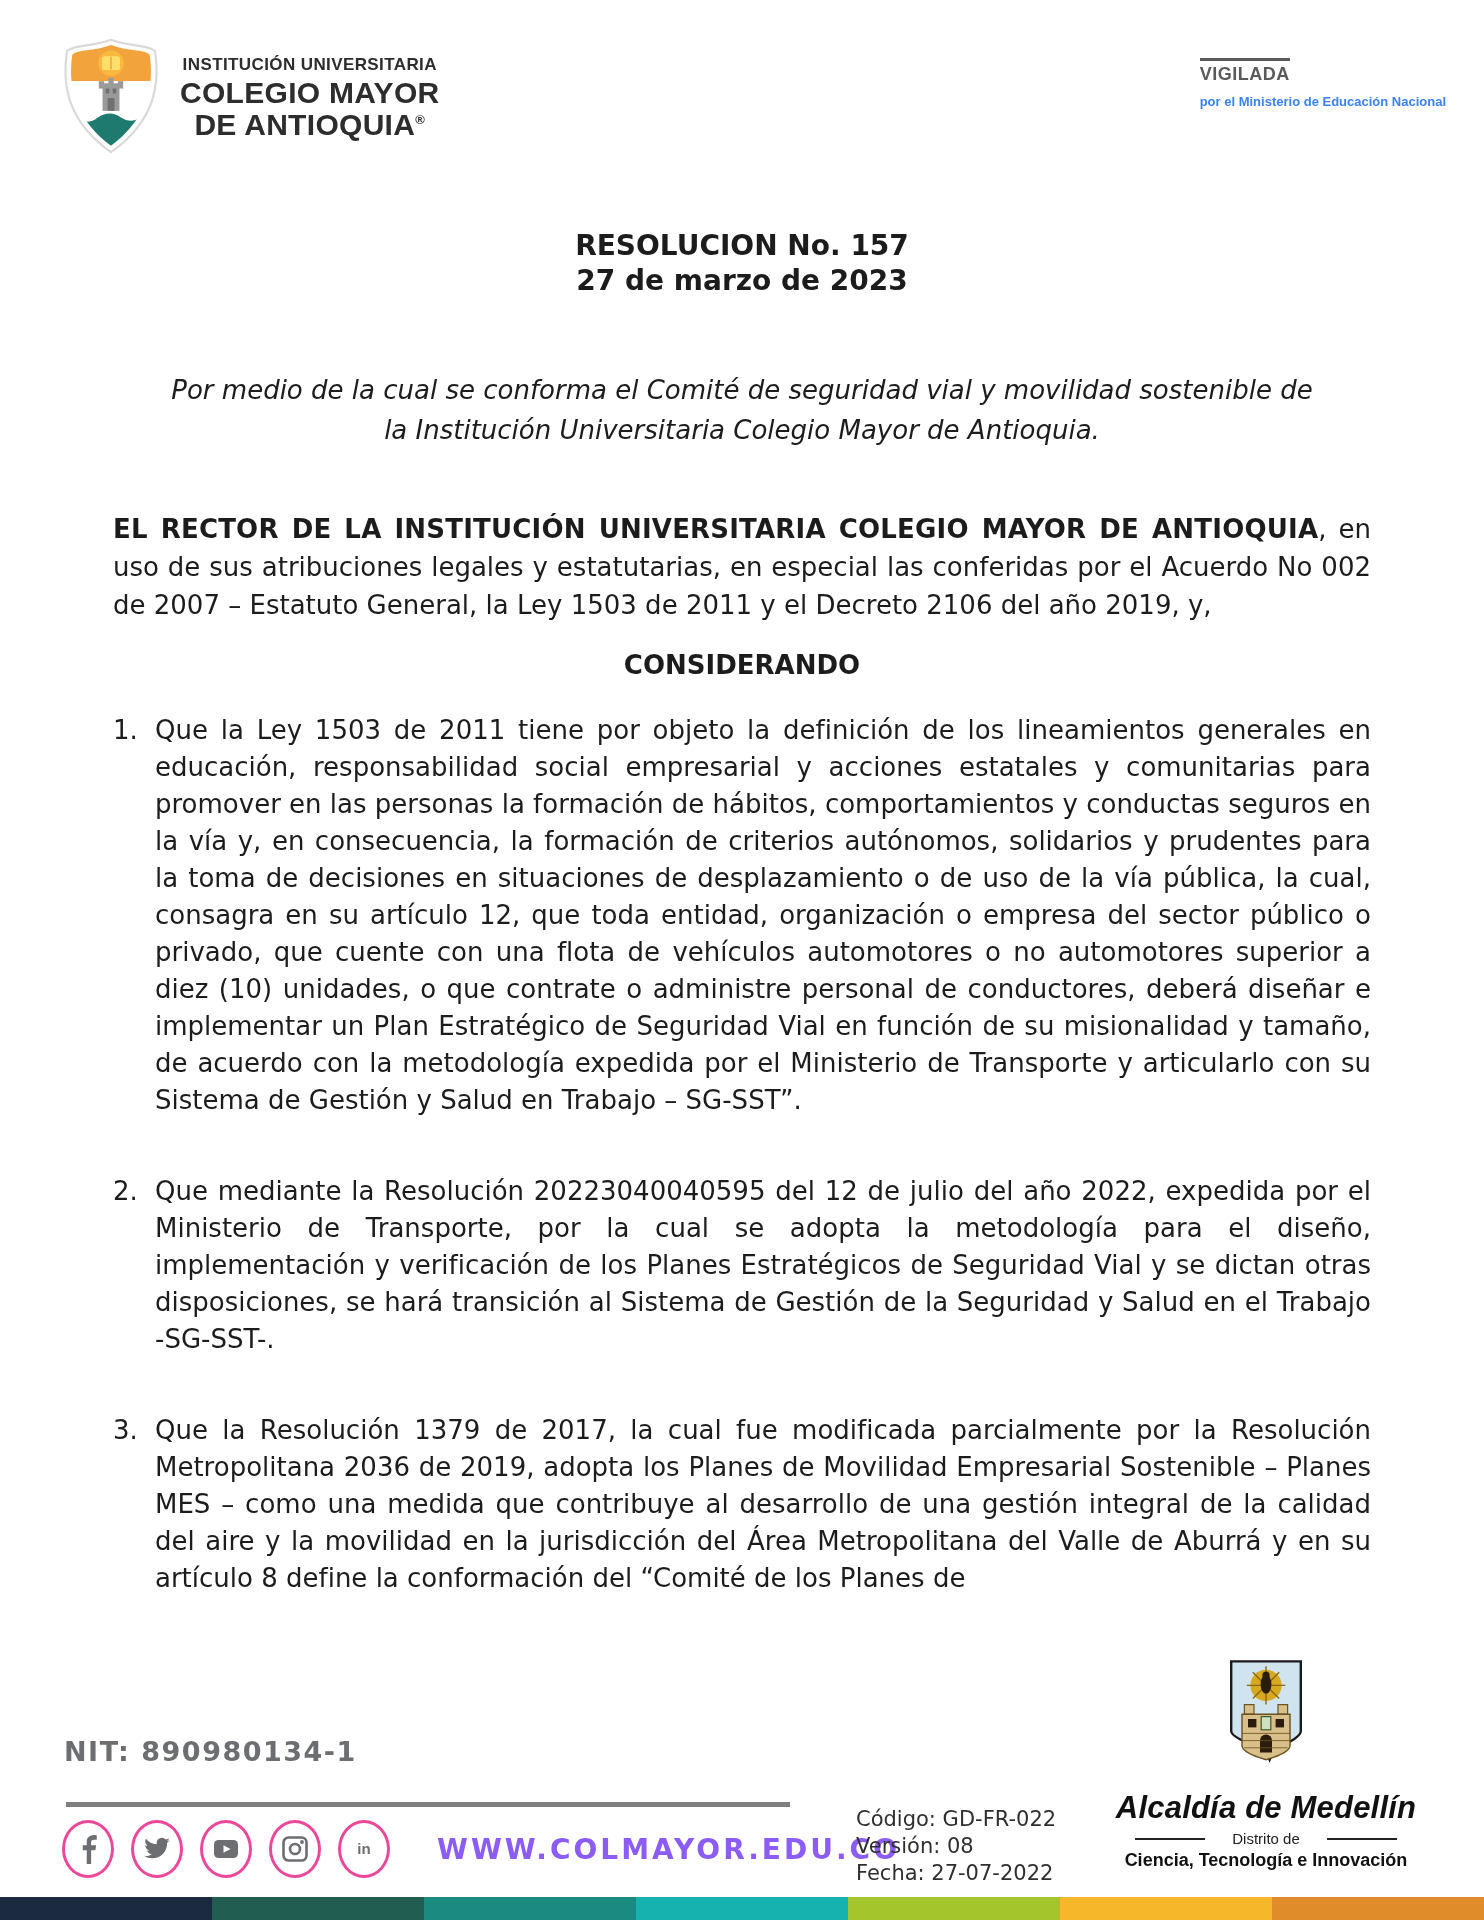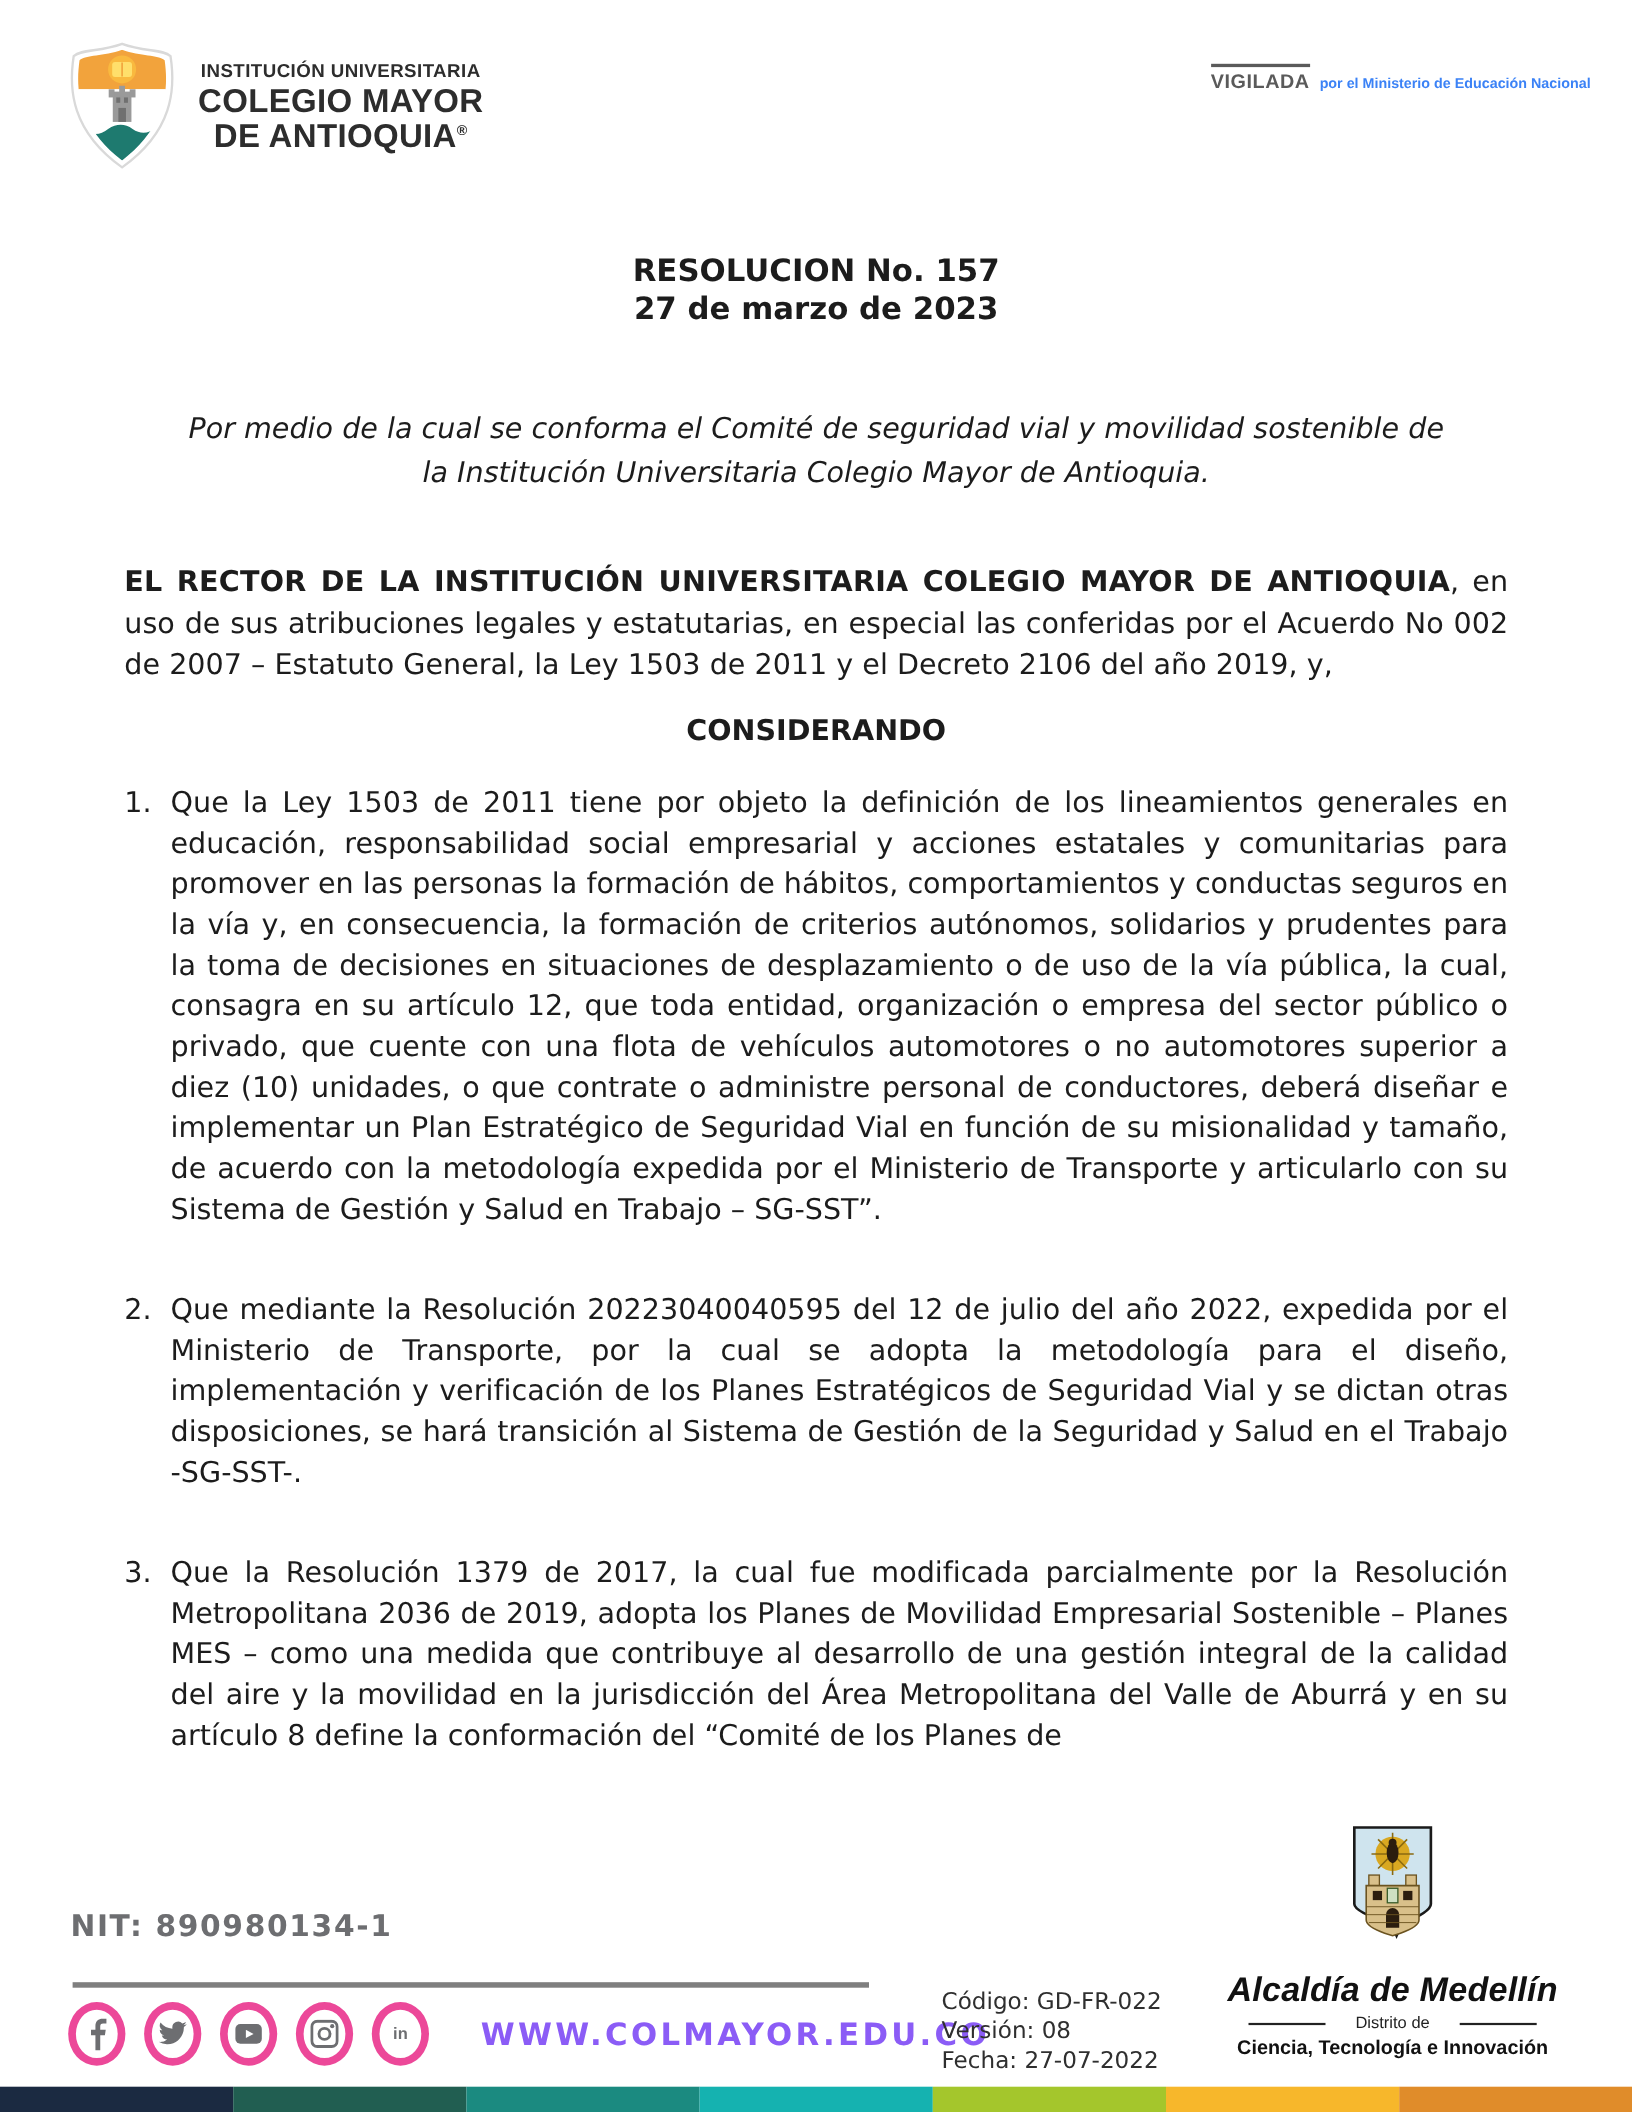--- a/index.html
+++ b/index.html
@@ -6,21 +6,21 @@
   .page{position:relative;width:1484px;height:1920px;background:#ffffff;overflow:hidden;
         font-family:"DejaVu Sans",sans-serif;color:#1c1c1c;}
 
   
   .header-logo{position:absolute;top:36px;left:58px;display:flex;align-items:center;gap:16px;}
   .logo-text{font-family:"Liberation Sans",sans-serif;color:#2d2d2d;line-height:1;text-align:center;}
   .logo-text .l1{font-size:17px;font-weight:bold;letter-spacing:.4px;margin-bottom:5px;}
   .logo-text .l2,.logo-text .l3{font-size:30px;font-weight:bold;letter-spacing:.3px;margin-top:2px;}
   .logo-text sup{font-size:13px;font-weight:bold;}
 
-  .vigilada{position:absolute;top:58px;right:38px;display:flex;align-items:baseline;gap:9px;}
+  .vigilada{position:absolute;top:58px;right:38px;display:flex;align-items:baseline;gap:9px;flex-direction:column;}
   .vigilada .big{font-family:"Liberation Sans",sans-serif;font-size:18px;font-weight:bold;color:#5a5a5a;
                  border-top:3px solid #5a5a5a;padding-top:3px;letter-spacing:.5px;}
   .vigilada .small{font-family:Liberation Sans, sans-serif;font-size:13px;font-weight:bold;color:#3b82f6;}
 
   
   .doc{position:absolute;left:113px;width:1258px;top:228px;}
   .doc-title{text-align:center;font-weight:bold;font-size:28px;line-height:35px;}
   .doc-subtitle{margin:72px auto 0 auto;max-width:1170px;text-align:center;font-style:italic;
                 font-size:26px;line-height:40px;}
   .preamble{margin-top:60px;text-align:justify;font-size:26px;line-height:38px;}
@@ -29,21 +29,21 @@
   ol.clauses{margin:32px 0 0 0;padding:0;list-style:none;counter-reset:cl;}
   ol.clauses li{counter-increment:cl;position:relative;padding-left:42px;margin-bottom:54px;
                 text-align:justify;font-size:26px;line-height:37px;}
   ol.clauses li::before{content:counter(cl) ".";position:absolute;left:0;top:0;}
 
   
   .nit{position:absolute;left:64px;top:1736px;font-family:"DejaVu Sans",sans-serif;
        font-size:27px;font-weight:bold;color:#6d6e71;letter-spacing:1.5px;}
   .footer-divider{position:absolute;left:66px;top:1802px;width:724px;height:5px;background:#7f7f7f;}
   .social-row{position:absolute;left:62px;top:1820px;display:flex;align-items:center;gap:17px;}
-  .social-circle{width:52px;height:58px;border:7px solid #ec4899;border-radius:50%;
+  .social-circle{width:52px;height:58px;border:3px solid #ec4899;border-radius:50%;
                  display:flex;align-items:center;justify-content:center;box-sizing:border-box;}
   .social-circle svg{display:block;}
   .website{margin-left:30px;font-size:28px;font-weight:bold;color:#8b5cf6;letter-spacing:3px;
            font-family:"DejaVu Sans",sans-serif;}
 
   .doc-info{position:absolute;left:856px;top:1806px;font-size:21px;color:#2f2f2f;line-height:27px;
             font-family:"DejaVu Sans",sans-serif;}
 
   .alcaldia{position:absolute;right:58px;top:1658px;width:320px;text-align:center;
             font-family:"Liberation Sans",sans-serif;color:#111;}

